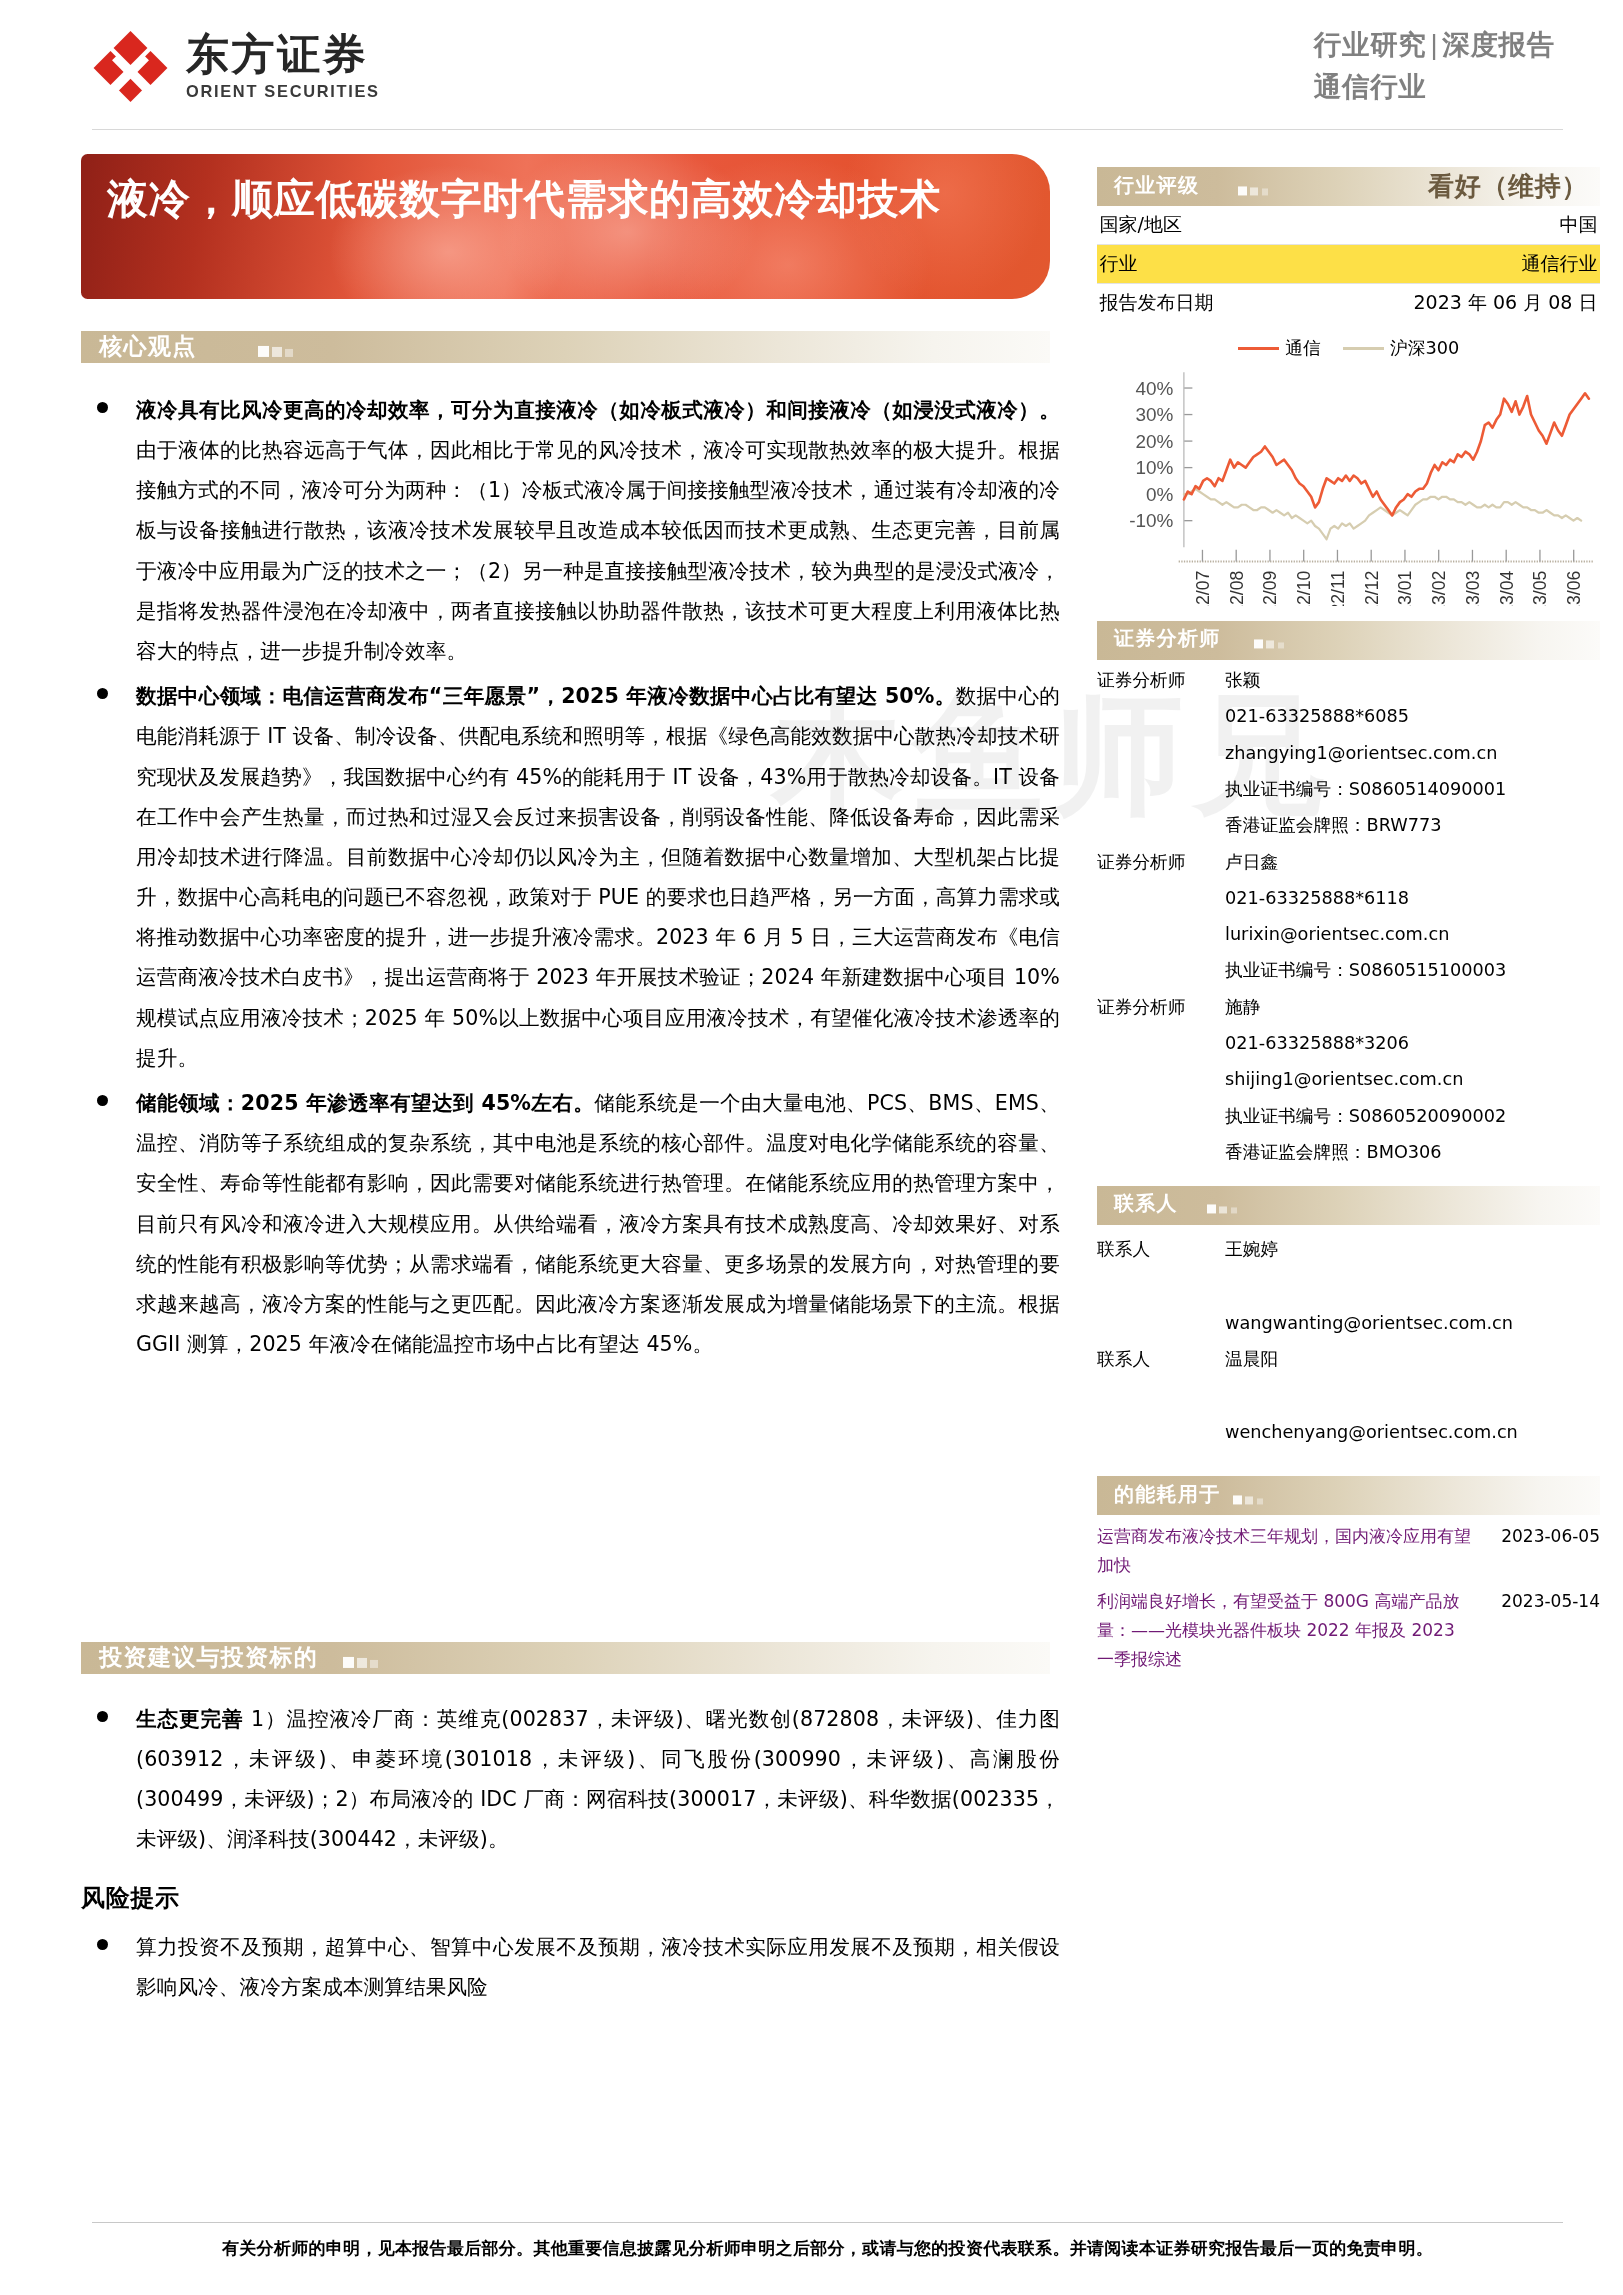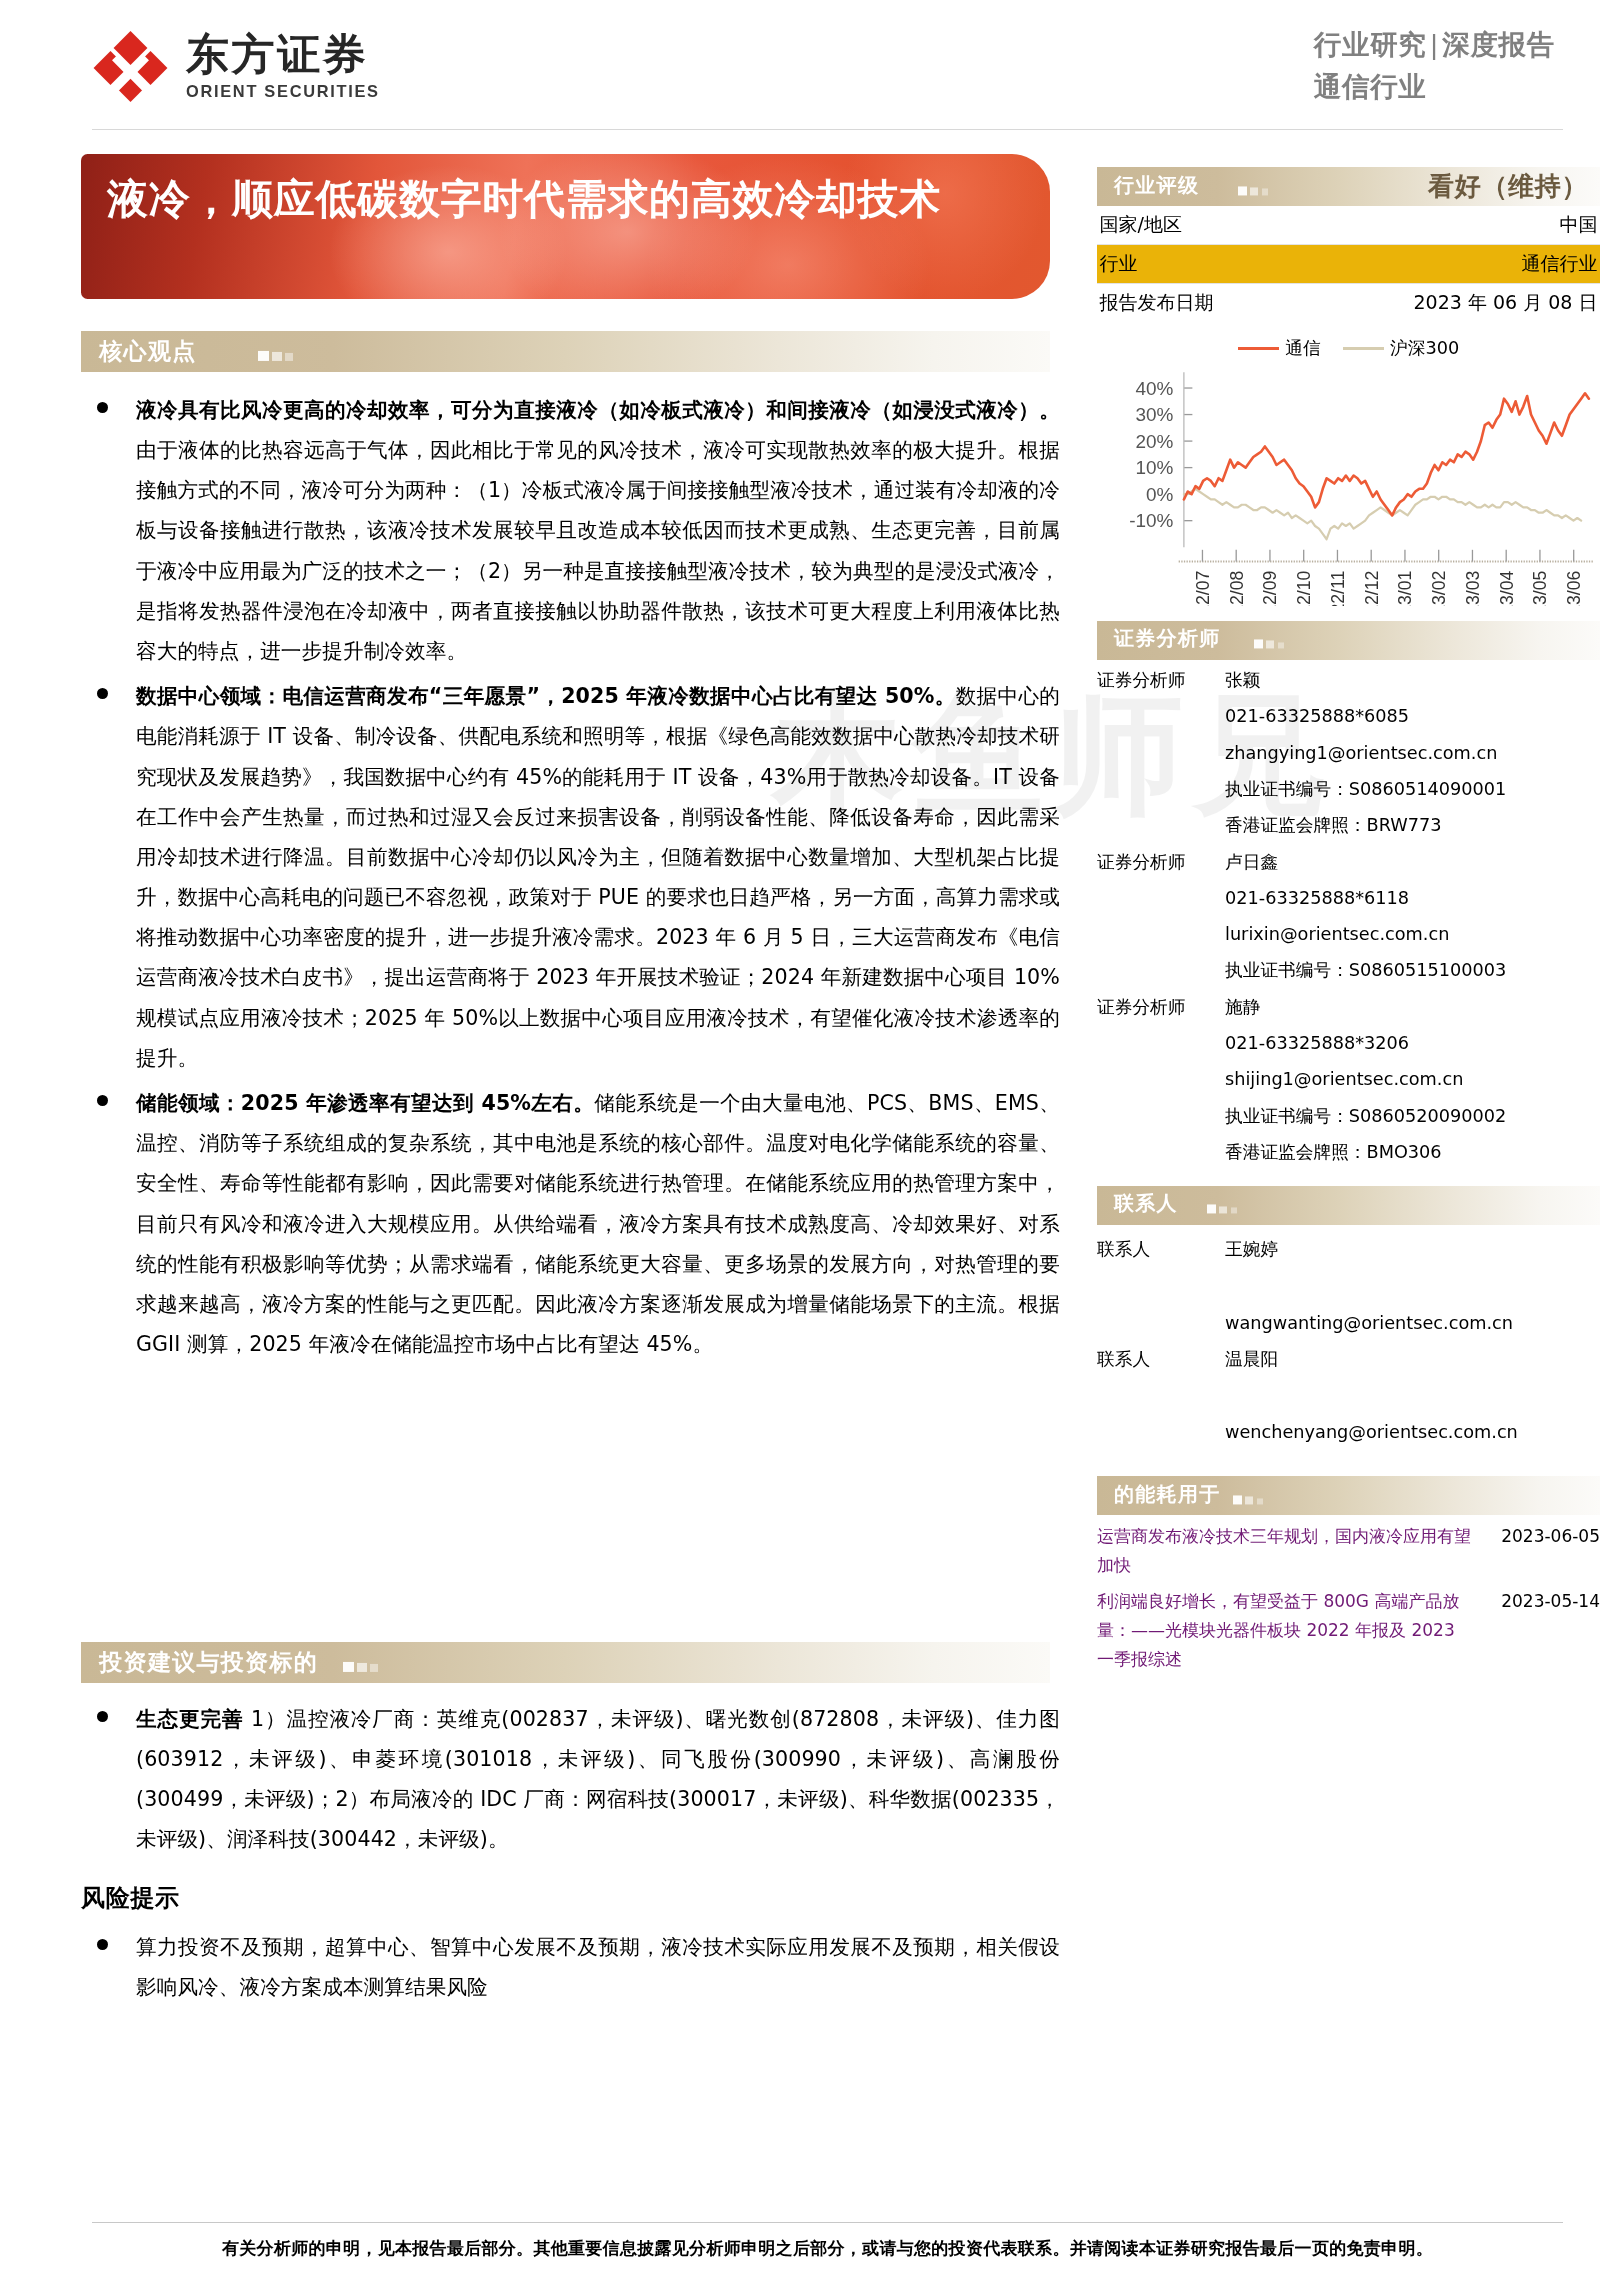--- a/index.html
+++ b/index.html
@@ -43,21 +43,21 @@
   }
   .title-text{
     position:absolute;left:26px;top:18.3px;right:26px;
     font-size:41px;font-weight:700;line-height:1.32;color:#ffffff;letter-spacing:0.7px;
     font-family:"DejaVu Sans",sans-serif;
     z-index:3;
   }
 
   
   .sec-bar{
-    position:absolute;left:81px;width:969px;height:41px;
+    position:absolute;left:81px;width:969px;height:32px;
     background:linear-gradient(90deg,#c9b896 0%,#cdbc9c 26%,#ddd2b8 50%,#ece6d8 72%,#f6f4ee 88%,#fbfaf7 100%);
   }
   .sec-bar .lbl{
     position:absolute;left:18.3px;top:50%;transform:translateY(-52%);
     font-size:23px;font-weight:700;color:#ffffff;letter-spacing:1.3px;
     font-family:"DejaVu Sans",sans-serif;
   }
   .sec-bar .dots{position:absolute;top:50%;transform:translateY(-10%);display:flex;gap:3.9px;align-items:flex-end;}
   .sec-bar .dots i{display:block;background:#ffffff;opacity:.95;}
   .sec-bar .dots i:nth-child(1){width:10.5px;height:10.5px;opacity:.95;}
@@ -107,21 +107,21 @@
   .side-bar .dots i{display:block;background:#fff;}
   .side-bar .dots i:nth-child(1){width:9.2px;height:9.2px;opacity:.95;}
   .side-bar .dots i:nth-child(2){width:7.9px;height:7.9px;opacity:.6;}
   .side-bar .dots i:nth-child(3){width:6.5px;height:6.5px;opacity:.4;}
 
   .info-row{
     display:flex;justify-content:space-between;align-items:center;
     height:38px;padding:0 2.6px;font-size:19px;font-family:"DejaVu Sans",sans-serif;
     border-bottom:0.7px solid #e3e3e3;
   }
-  .info-row.alt{background:#eab308;}
+  .info-row.alt{background:#fde047;}
   .info-row .k{color:#000;}
   .info-row .v{color:#000;}
 
   
   .chart-box{position:relative;width:503px;height:275px;margin-top:14.4px;}
   .legend{display:flex;justify-content:center;align-items:center;gap:22px;margin-bottom:2.6px;}
   .legend .item{display:flex;align-items:center;gap:6.5px;font-size:17.7px;font-family:"DejaVu Sans",sans-serif;}
   .legend .swatch{display:block;width:41px;height:3.3px;}
 
   

